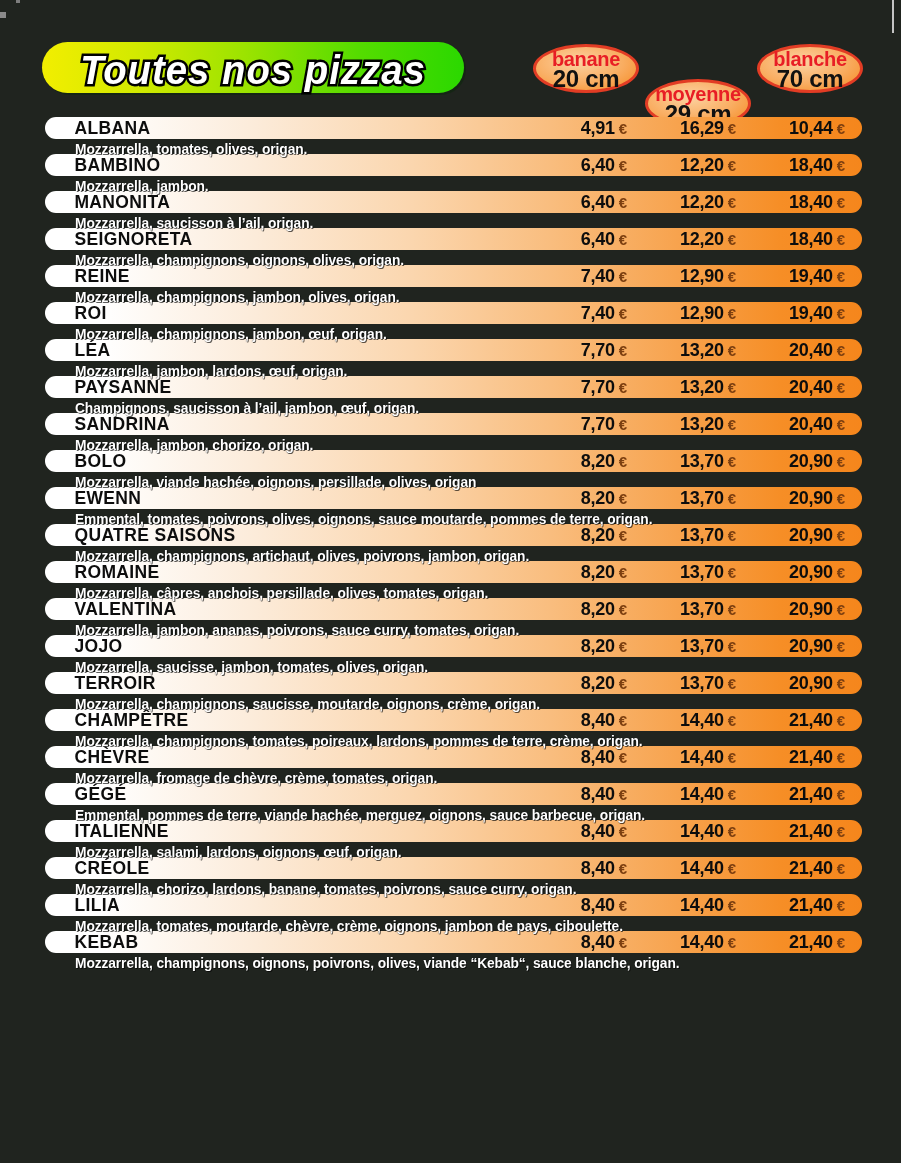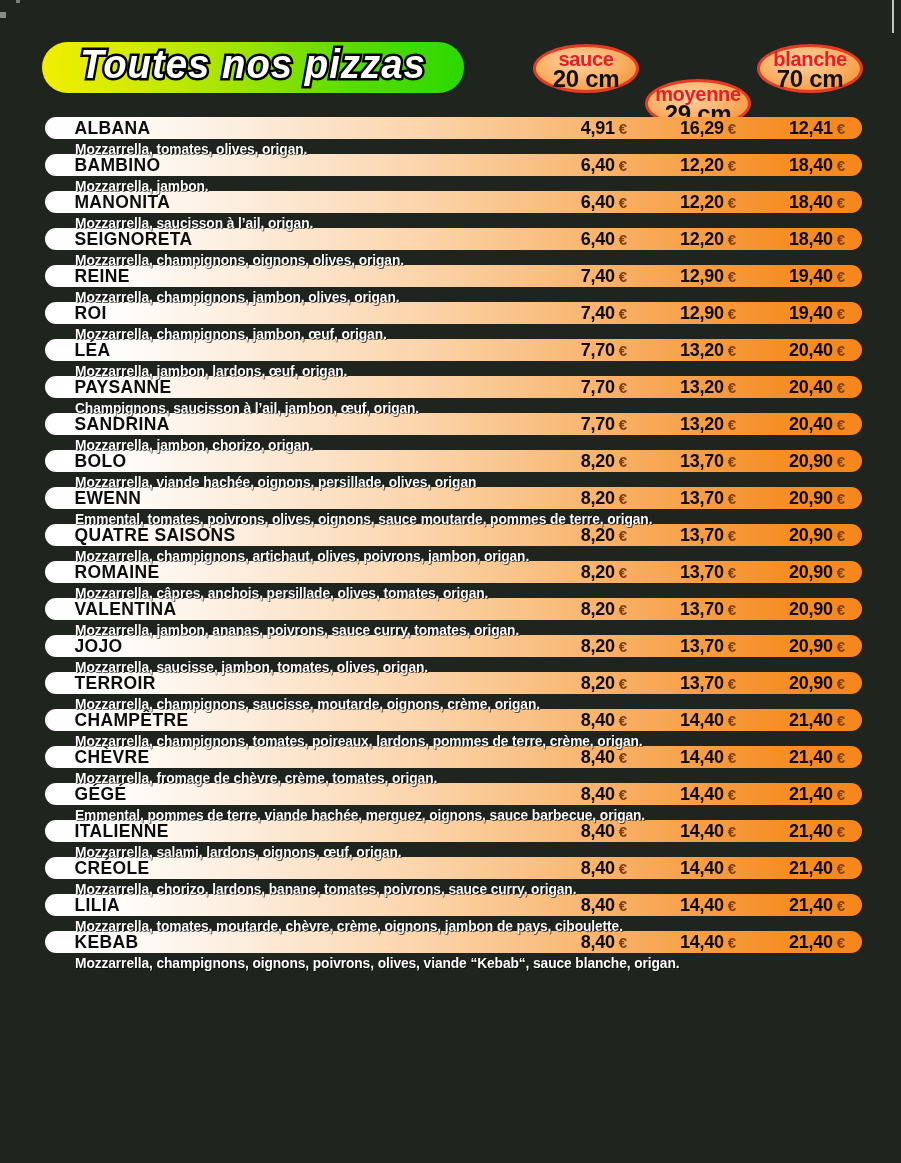--- a/index.html
+++ b/index.html
@@ -15,21 +15,21 @@
   .artifact { position:absolute; background:#7d7d7d; }
   .a1 { left:16px; top:0; width:4px; height:3px; }
   .a2 { left:0; top:12px; width:6px; height:6px; background:#8a8a8a; }
   .a3 { left:892px; top:0; width:2px; height:33px; background:#c4c4c4; }
 
   
   .title-pill {
     position:absolute; left:42px; top:42px; width:422px; height:51px;
     border-radius:26px;
     background:linear-gradient(90deg,#f2ee00 0%,#d3ea00 22%,#9ce300 48%,#55dc00 75%,#2bd800 100%);
-    display:flex; align-items:flex-start; justify-content:center;
+    display:flex; align-items:flex-end; justify-content:center;
     box-shadow:2px 2px 0 rgba(0,40,0,.35);
   }
   .title-text {
     font-size:40px; font-weight:bold; font-style:italic;
     color:#ffffff; letter-spacing:1px; white-space:nowrap;
     -webkit-text-stroke:5px #000; paint-order:stroke fill;
     text-shadow:0 0 1px #000;
     transform:scaleX(.96); transform-origin:center;
   }
 
@@ -76,39 +76,39 @@
 
   <div class="artifact a1"></div>
   <div class="artifact a2"></div>
   <div class="artifact a3"></div>
 
   <div class="title-pill">
     <span class="title-text">Toutes nos pizzas</span>
   </div>
 
   <div class="oval oval-1">
-    <span class="sz-label">sauce</span>
+    <span class="sz-label">banane</span>
     <span class="sz-cm">20 cm</span>
   </div>
   <div class="oval oval-2">
     <span class="sz-label">moyenne</span>
     <span class="sz-cm">29 cm</span>
   </div>
   <div class="oval oval-3">
     <span class="sz-label">blanche</span>
     <span class="sz-cm">70 cm</span>
   </div>
 
   <div class="menu">
     <div class="row">
       <div class="bar">
         <div class="pname">ALBANA</div>
         <div class="price"><span class="num">4,91</span><span class="eur">€</span></div>
         <div class="price"><span class="num">16,29</span><span class="eur">€</span></div>
-        <div class="price"><span class="num">12,41</span><span class="eur">€</span></div>
+        <div class="price"><span class="num">10,44</span><span class="eur">€</span></div>
         <div class="bar-end"></div>
       </div>
       <div class="pdesc">Mozzarrella, tomates, olives, origan.</div>
     </div>
 
     <div class="row">
       <div class="bar">
         <div class="pname">BAMBINO</div>
         <div class="price"><span class="num">6,40</span><span class="eur">€</span></div>
         <div class="price"><span class="num">12,20</span><span class="eur">€</span></div>

